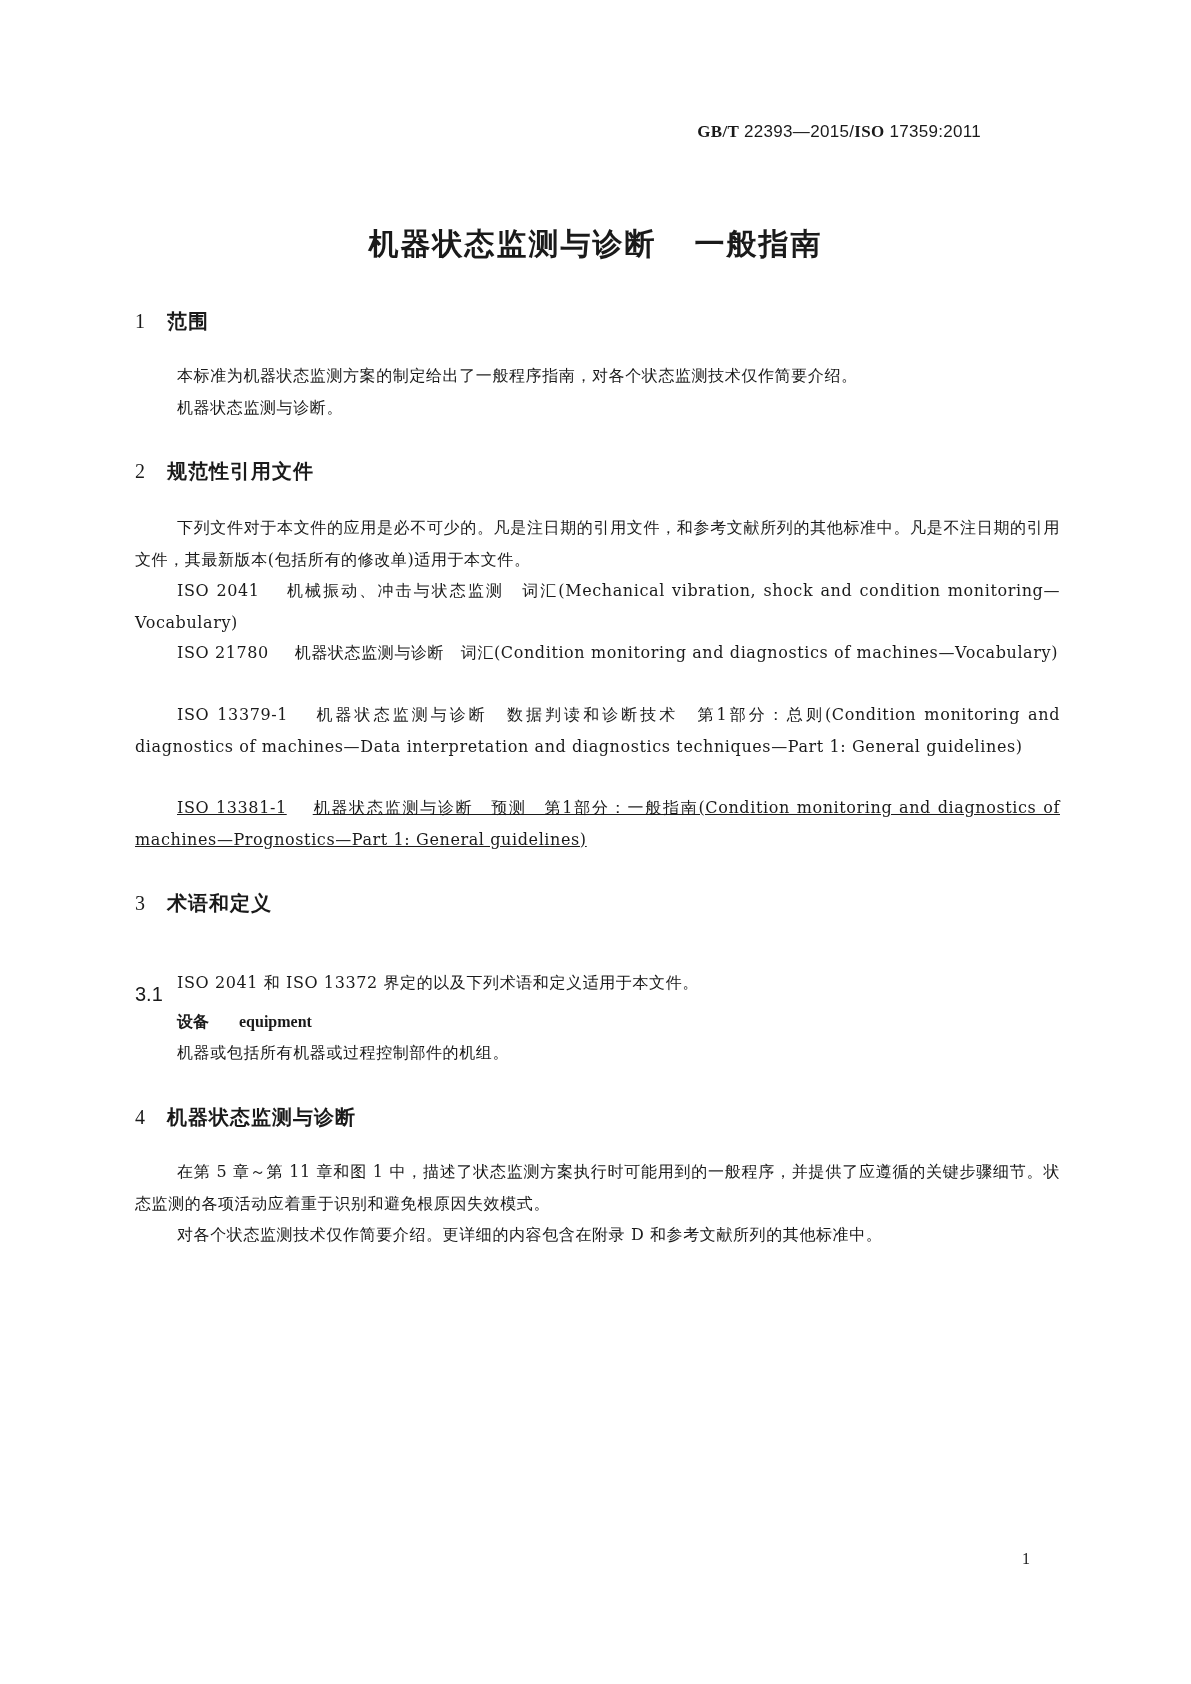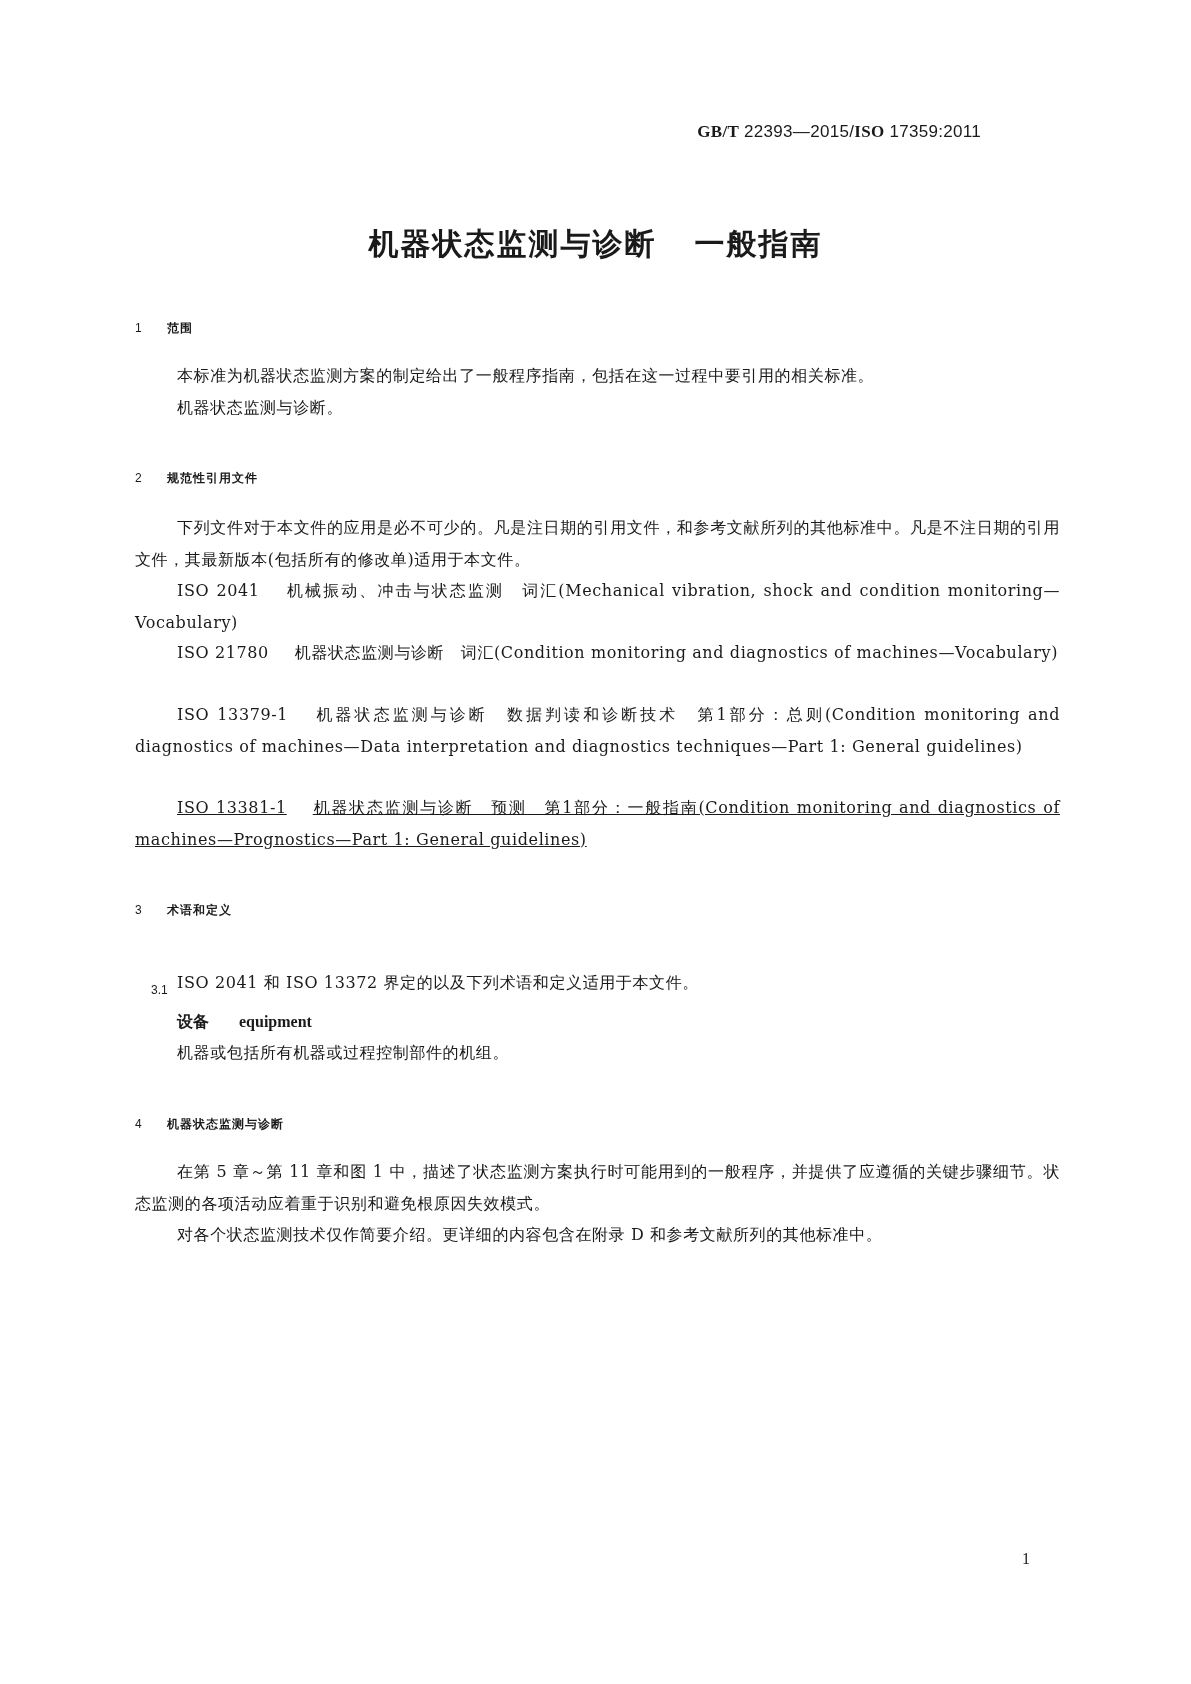--- a/index.html
+++ b/index.html
@@ -16,31 +16,31 @@
   .std-code .b { font-family: "Liberation Serif", serif; font-weight: bold; }
   .doc-title {
     position: absolute; top: 224px; left: 0; width: 1191px; text-align: center;
     font-family: "DejaVu Sans", "Liberation Sans", sans-serif;
     font-size: 30px; letter-spacing: 2px; font-weight: bold;
   }
   .doc-title .gap { display: inline-block; width: 38px; }
   .body-area { position: absolute; left: 135px; width: 925px; top: 0; }
   .heading {
     position: absolute; left: 0;
-    font-family: Liberation Sans, sans-serif;
-    font-size: 12px; font-weight: bold; letter-spacing: 1px; white-space: nowrap; margin-top: 12px;
+    font-family: Liberation Serif, serif;
+    font-size: 20px; font-weight: bold; letter-spacing: 1px; white-space: nowrap;
   }
   .heading .num { display: inline-block; width: 32px; font-weight: normal; }
   .para {
     position: absolute; left: 0; width: 925px;
     font-size: 16px; line-height: 31.5px; text-align: justify;
     text-indent: 42px; letter-spacing: 0.6px;
   }
   .para .gap { display: inline-block; width: 26px; }
-  .clause-num { position: absolute; left: 16px; font-size: 12px; font-family: "Liberation Sans", sans-serif; }
+  .clause-num { position: absolute; left: 0; font-size: 20px; font-family: "Liberation Sans", sans-serif; }
   .term {
     position: absolute; left: 42px; font-size: 16px; font-weight: bold;
     font-family: "DejaVu Sans", sans-serif;
   }
   .term .en { font-family: "Liberation Serif", serif; margin-left: 30px; }
   .page-num { position: absolute; top: 1550px; left: 1022px; font-size: 16px; font-family: "Liberation Serif", serif; }
 </style>
 </head>
 <body>
 
@@ -50,21 +50,21 @@
 
 <div class="doc-title">
   <span>机器状态监测与诊断</span><span class="gap"></span><span>一般指南</span>
 </div>
 
 <div class="body-area">
 
   <div class="heading" style="top:308px;">
     <span class="num">1</span><span>范围</span>
   </div>
-  <div class="para" style="top:360px;">本标准为机器状态监测方案的制定给出了一般程序指南，包括在这一过程中要引用的相关标准。</div>
+  <div class="para" style="top:360px;">本标准为机器状态监测方案的制定给出了一般程序指南，对各个状态监测技术仅作简要介绍。</div>
   <div class="para" style="top:392px;">机器状态监测与诊断。</div>
 
   <div class="heading" style="top:458px;">
     <span class="num">2</span><span>规范性引用文件</span>
   </div>
   <div class="para" style="top:512px;">下列文件对于本文件的应用是必不可少的。凡是注日期的引用文件，和参考文献所列的其他标准中。凡是不注日期的引用文件，其最新版本(包括所有的修改单)适用于本文件。</div>
 
   <div class="para" style="top:575px;">
     <span>ISO 2041</span><span class="gap"></span><span>机械振动、冲击与状态监测　词汇(Mechanical vibration, shock and condition monitoring—Vocabulary)</span>
   </div>

